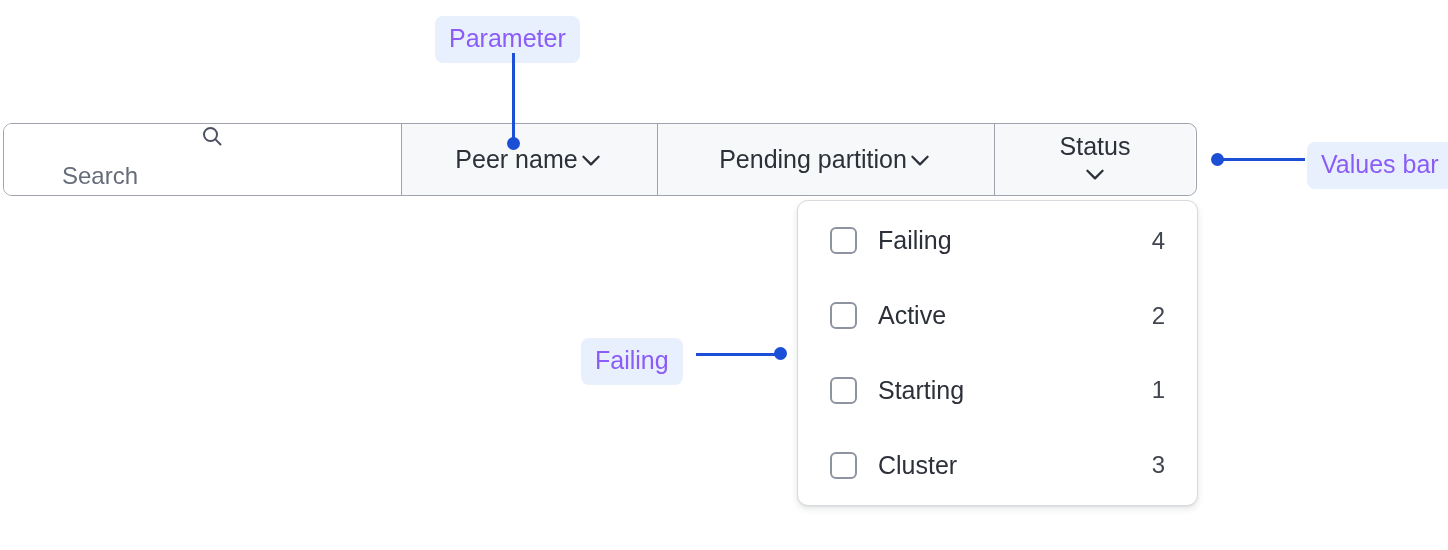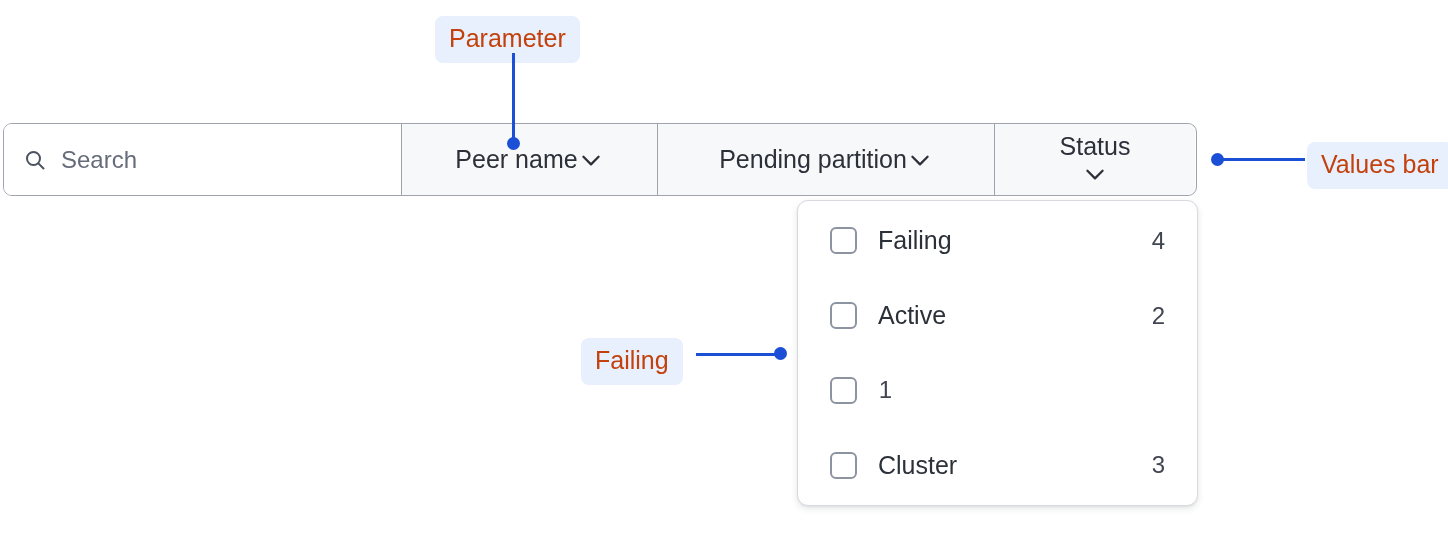--- a/index.html
+++ b/index.html
@@ -33,20 +33,21 @@
 
   .search-cell {
     width: 397px;
     display: flex;
     align-items: center;
     gap: 14px;
     padding: 0 0 0 19px;
     background: #ffffff;
     border-radius: 8px 0 0 8px;
     box-sizing: border-box;
+    flex-direction: column;
   }
   .search-icon {
     width: 24px;
     height: 24px;
     flex: 0 0 24px;
     display: block;
     color: #4b5161;
   }
   .search-input {
     border: 0;
@@ -142,21 +143,21 @@
     font-size: 24px;
     color: #40454f;
     text-align: right;
     min-width: 14px;
   }
 
   
   .anno-pill {
     position: absolute;
     background: #e8f0fe;
-    color: #c2410c;
+    color: #8b5cf6;
     border-radius: 8px;
     font-size: 25px;
     line-height: 1;
     padding: 10px 14px 12px 14px;
     white-space: nowrap;
   }
   #anno-parameter { left: 435px; top: 16px; }
   #anno-values    { left: 581px; top: 338px; }
   #anno-filterbar { left: 1307px; top: 142px; }
 
@@ -238,20 +239,21 @@
   </div>
 
   <div class="option-row">
     <span class="checkbox"></span>
     <span class="option-label">Active</span>
     <span class="option-count">2</span>
   </div>
 
   <div class="option-row">
     <span class="checkbox"></span>
+    <span class="option-label">Starting</span>
     <span class="option-count">1</span>
   </div>
 
   <div class="option-row">
     <span class="checkbox"></span>
     <span class="option-label">Cluster</span>
     <span class="option-count">3</span>
   </div>
 
 </div>

